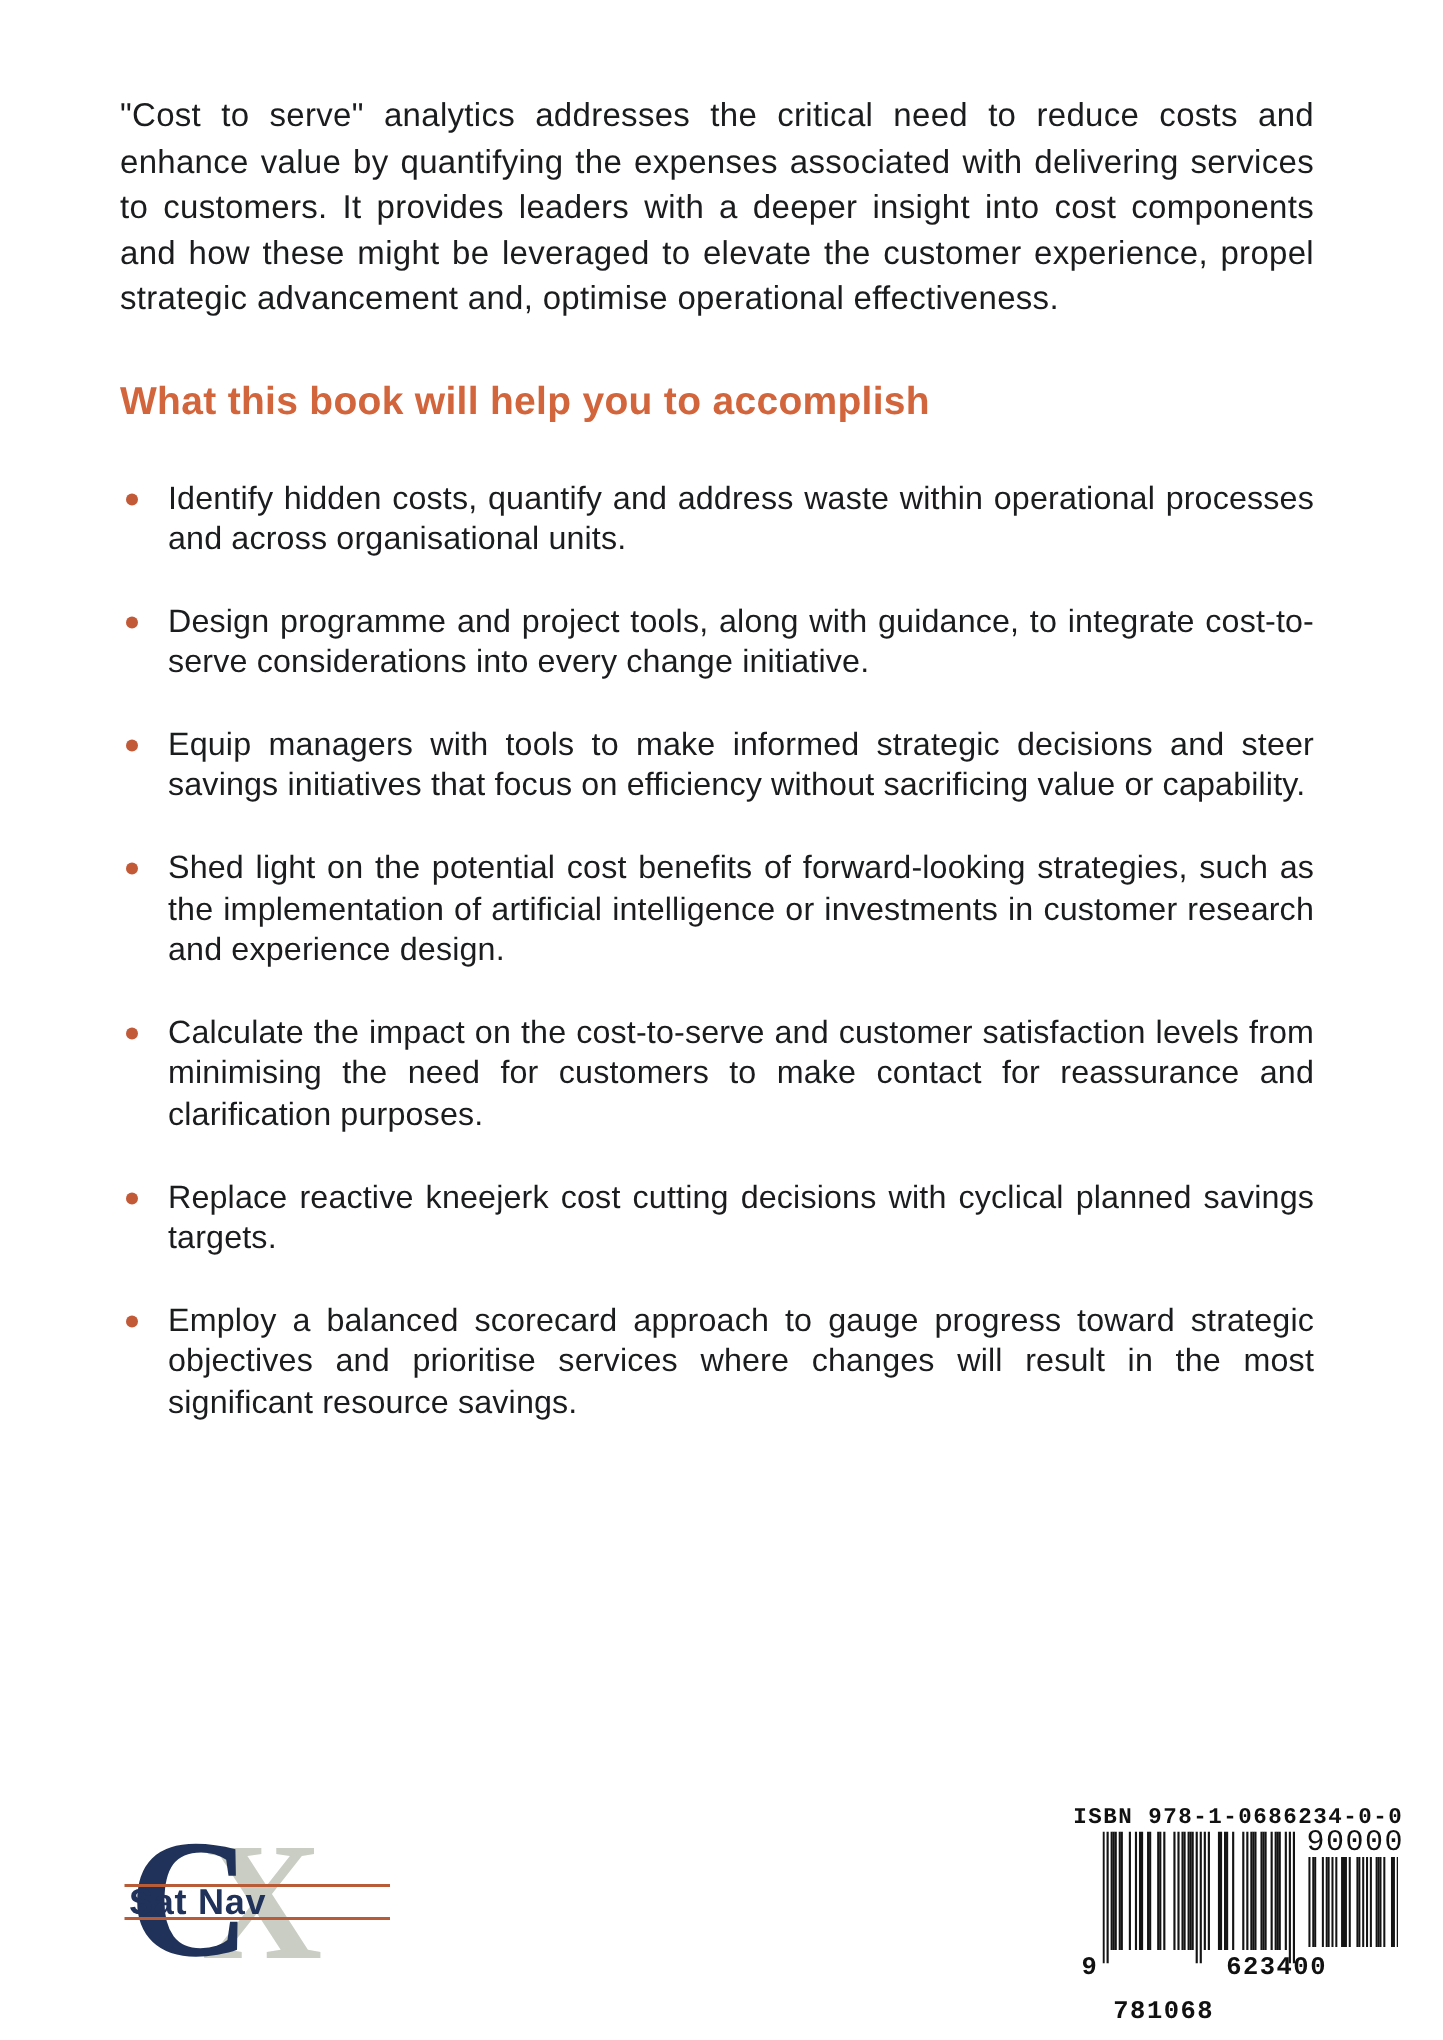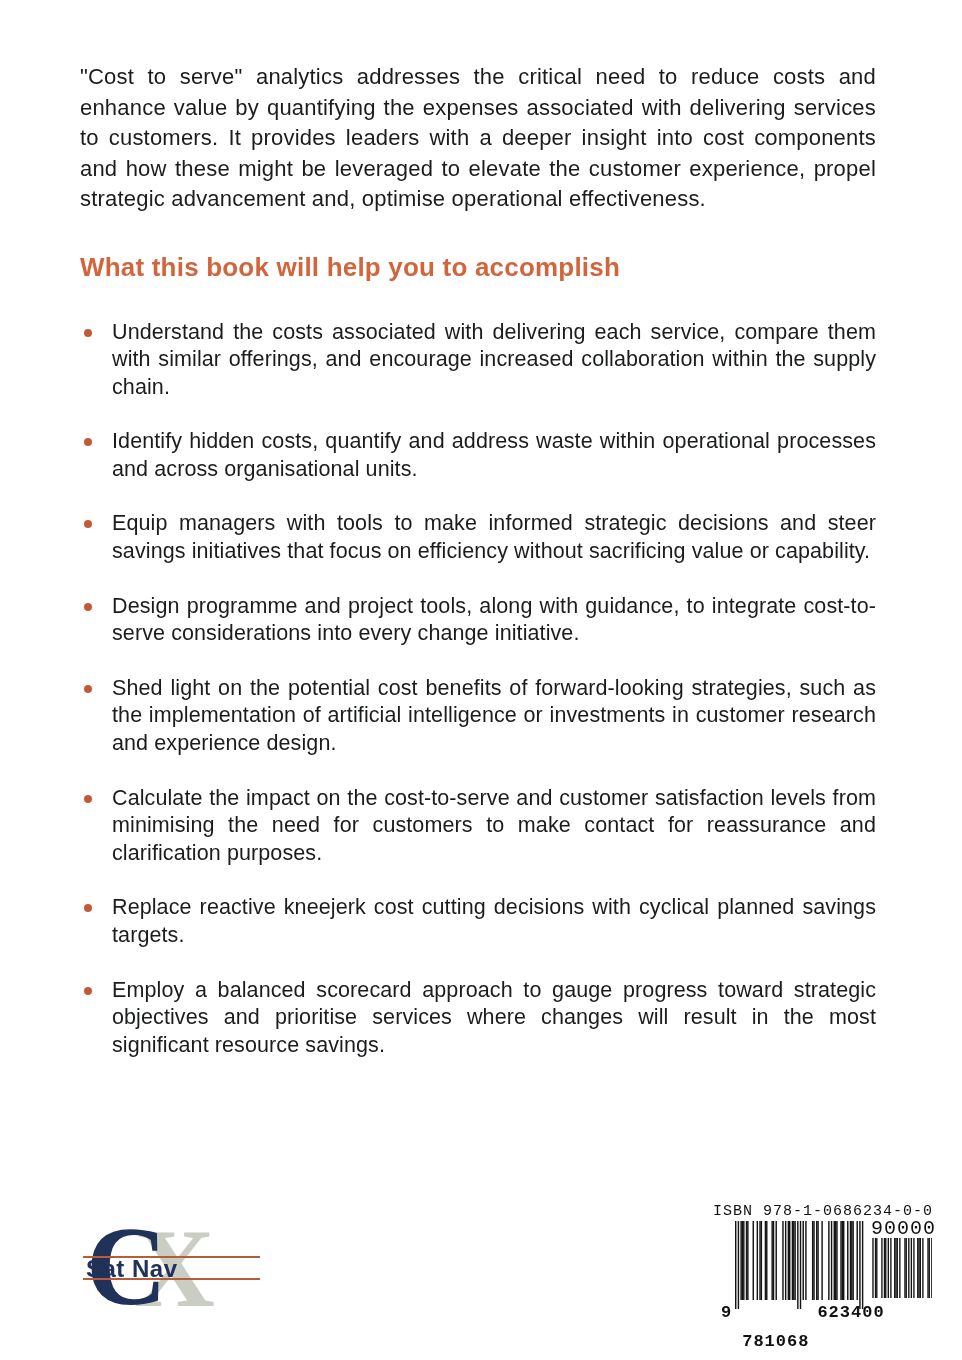--- a/index.html
+++ b/index.html
@@ -98,23 +98,23 @@
   .barcode{
     position:absolute;
     left:713px;top:1203px;
     width:225px;height:125px;
     font-family:"Liberation Mono",monospace;
     color:#111;
   }
   .isbn-label{
     position:absolute;
     left:0;top:0;width:100%;
-    text-align:left;
+    text-align:center;
     font-size:15px;
-    font-weight:normal;
+    font-weight:bold;
     letter-spacing:1px;
     white-space:nowrap;
   }
   .main-bars{position:absolute;left:22px;top:18px;}
   .supp{position:absolute;left:158px;top:18px;width:62px;}
   .supp .price-code{
     display:block;
     text-align:right;
     font-size:20px;
     font-weight:normal;
@@ -139,24 +139,23 @@
 <body>
 
 <div class="page">
 
   <div class="content">
     <p class="intro">"Cost to serve" analytics addresses the critical need to reduce costs and enhance value by quantifying the expenses associated with delivering services to customers. It provides leaders with a deeper insight into cost components and how these might be leveraged to elevate the customer experience, propel strategic advancement and, optimise operational effectiveness.</p>
 
     <h2 class="heading">What this book will help you to accomplish</h2>
 
     <ul class="benefits">
-      <li><span class="dot"></span><span>Understand the costs associated with delivering each service, compare them with similar offerings, and encourage increased collaboration within the supply chain.</span></li>
       <li><span class="dot"></span><span>Identify hidden costs, quantify and address waste within operational processes and across organisational units.</span></li>
+      <li><span class="dot"></span><span>Design programme and project tools, along with guidance, to integrate cost-to-serve considerations into every change initiative.</span></li>
       <li><span class="dot"></span><span>Equip managers with tools to make informed strategic decisions and steer savings initiatives that focus on efficiency without sacrificing value or capability.</span></li>
-      <li><span class="dot"></span><span>Design programme and project tools, along with guidance, to integrate cost-to-serve considerations into every change initiative.</span></li>
       <li><span class="dot"></span><span>Shed light on the potential cost benefits of forward-looking strategies, such as the implementation of artificial intelligence or investments in customer research and experience design.</span></li>
       <li><span class="dot"></span><span>Calculate the impact on the cost-to-serve and customer satisfaction levels from minimising the need for customers to make contact for reassurance and clarification purposes.</span></li>
       <li><span class="dot"></span><span>Replace reactive kneejerk cost cutting decisions with cyclical planned savings targets.</span></li>
       <li><span class="dot"></span><span>Employ a balanced scorecard approach to gauge progress toward strategic objectives and prioritise services where changes will result in the most significant resource savings.</span></li>
     </ul>
   </div>
 
   <div class="logo">
     <span class="letter letter-c">C</span>
     <span class="letter letter-x">X</span>

